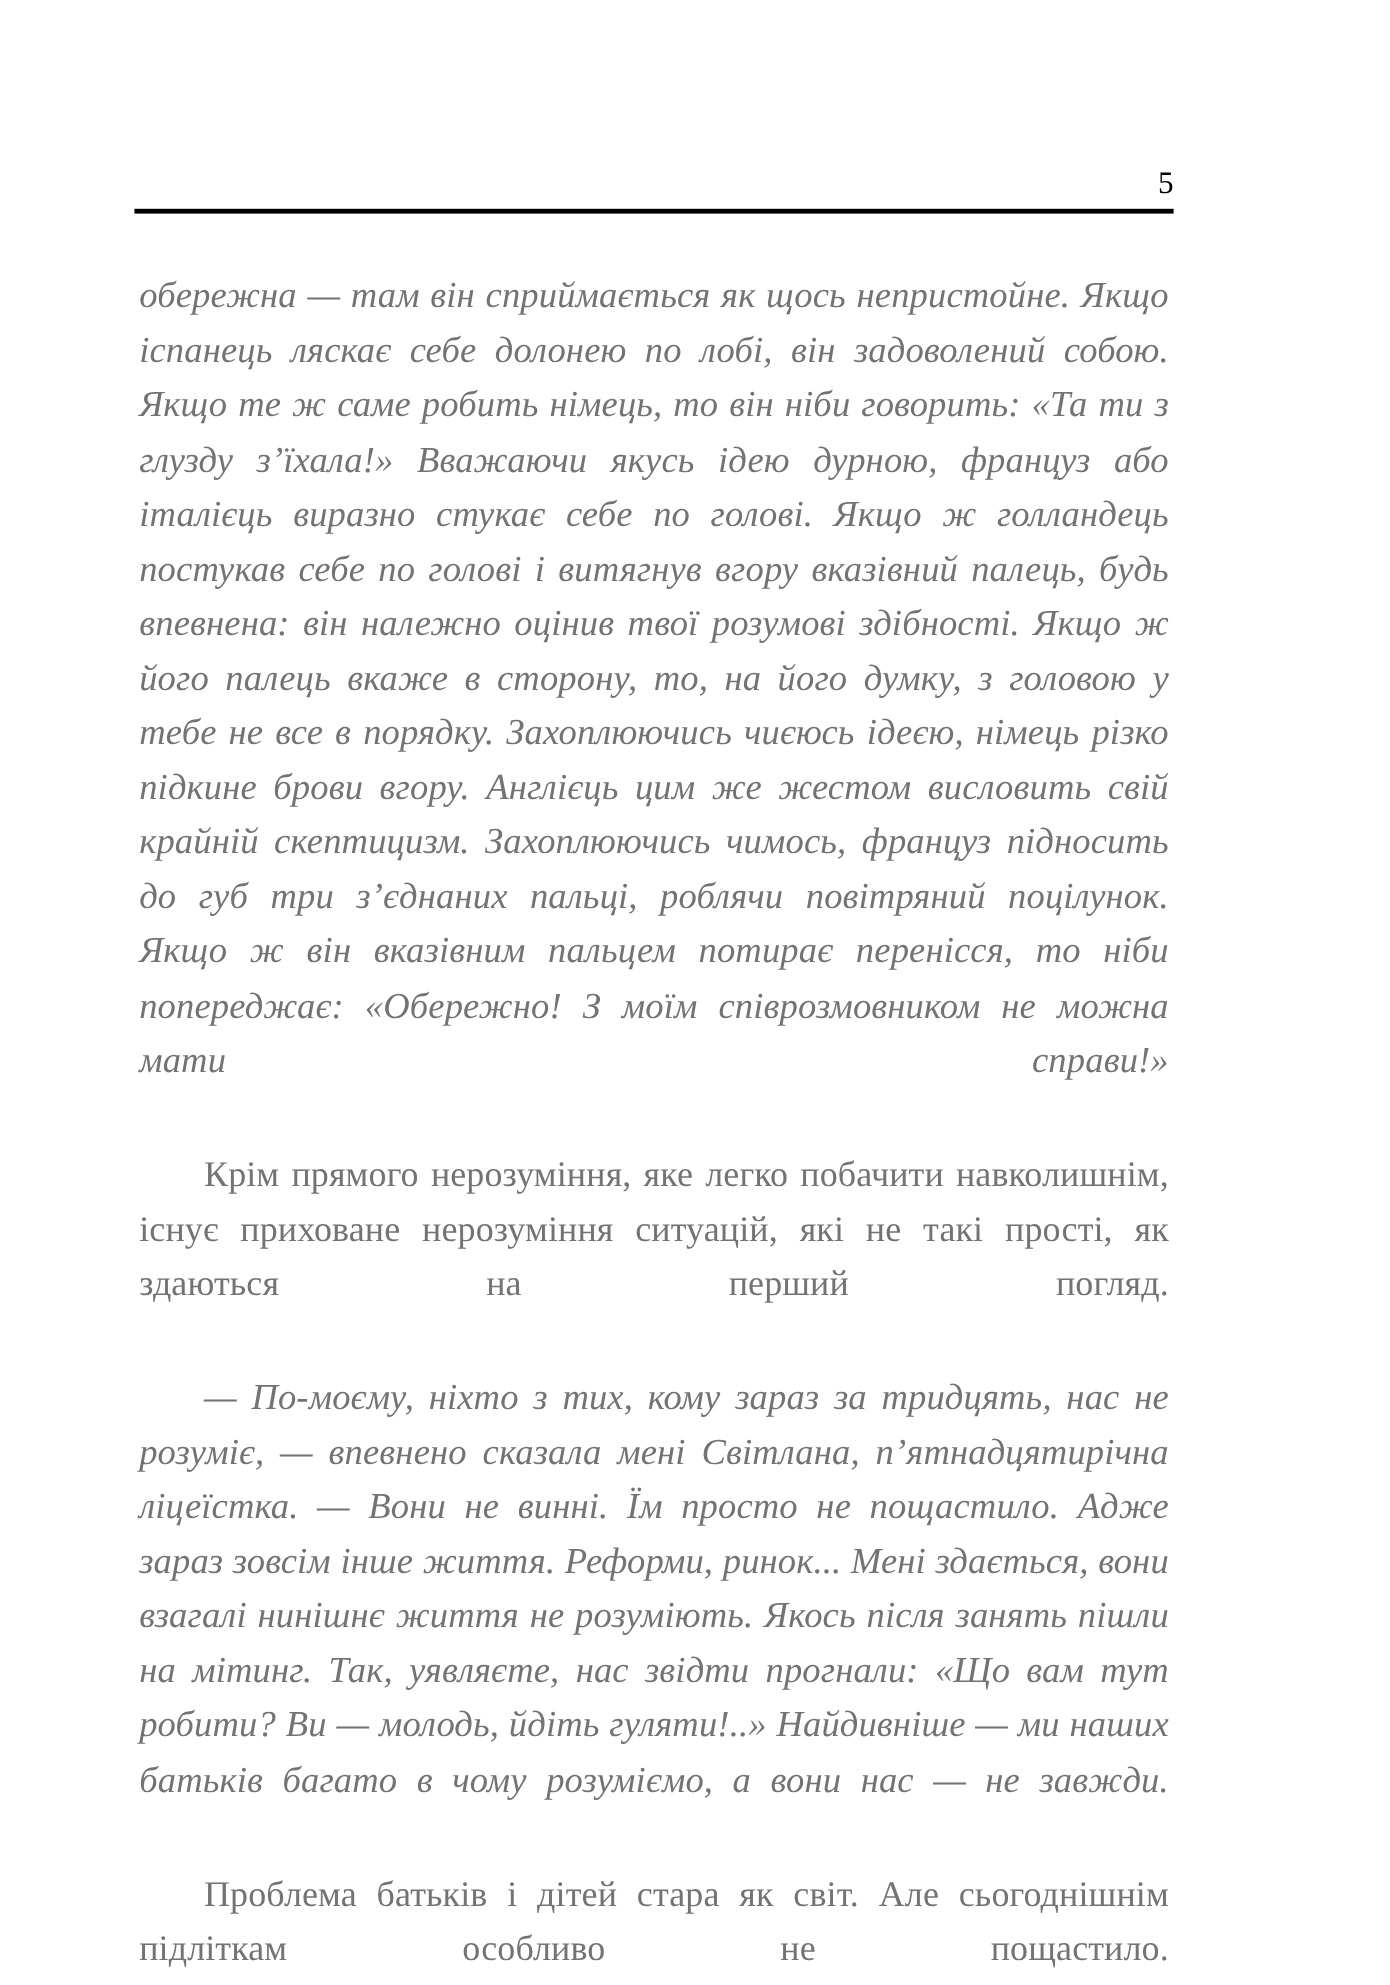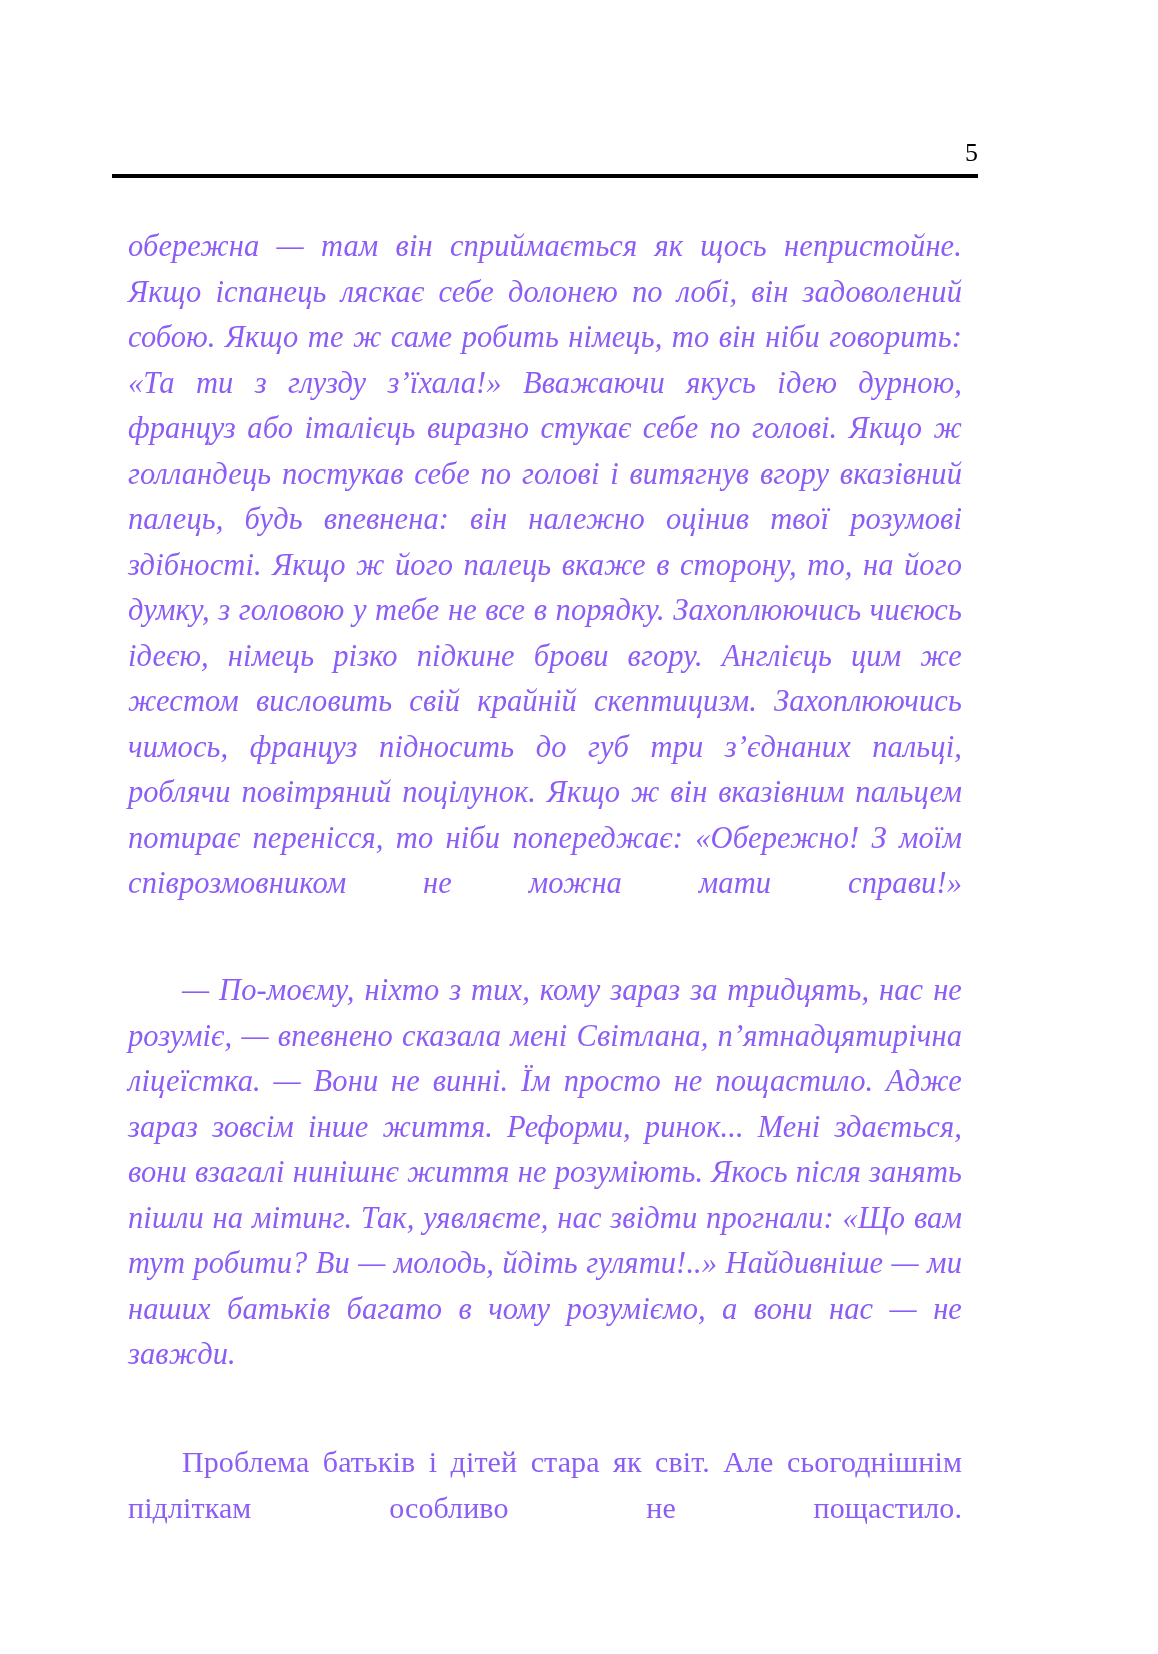--- a/index.html
+++ b/index.html
@@ -52,25 +52,25 @@
     background: #000000;
     margin-top: 2px;
   }
 
   
   .body-text {
     margin-top: 46px;
   }
 
   p.para {
-    margin: 16px;
+    margin: 4px;
     text-align: justify;
     text-justify: inter-word;
     hyphens: none;
-    color: #8b5cf6;
+    color: #737373;
   }
 
   p.para.italic {
     font-style: italic;
     font-size: 30.5px;
     line-height: 45.5px;
     letter-spacing: 0.1px;
     font-family: "Liberation Serif", "DejaVu Serif", serif;
   }
 
@@ -105,20 +105,21 @@
 
     <div class="running-head">
       <span class="folio">5</span>
     </div>
     <div class="head-rule"></div>
 
     <div class="body-text">
 
       <p class="para italic no-indent">обережна — там він сприймається як щось непристойне. Якщо іспанець ляскає себе долонею по лобі, він задоволений собою. Якщо те ж саме робить німець, то він ніби говорить: «Та ти з глузду з’їхала!» Вважаючи якусь ідею дурною, француз або італієць виразно стукає себе по голові. Якщо ж голландець постукав себе по голові і витягнув вгору вказівний палець, будь впевнена: він належно оцінив твої розумові здібності. Якщо ж його палець вкаже в сторону, то, на його думку, з головою у тебе не все в порядку. Захоплюючись чиєюсь ідеєю, німець різко підкине брови вгору. Англієць цим же жестом висловить свій крайній скептицизм. Захоплюючись чимось, француз підносить до губ три з’єднаних пальці, роблячи повітряний поцілунок. Якщо ж він вказівним пальцем потирає перенісся, то ніби попереджає: «Обережно! З моїм співрозмовником не можна мати справи!»</p>
 
+      <p class="para roman indent">Крім прямого нерозуміння, яке легко побачити навколишнім, існує приховане нерозуміння ситуацій, які не такі прості, як здаються на перший погляд.</p>
 
       <p class="para italic indent">— По-моєму, ніхто з тих, кому зараз за тридцять, нас не розуміє, — впевнено сказала мені Світлана, п’ятнадцятирічна ліцеїстка. — Вони не винні. Їм просто не пощастило. Адже зараз зовсім інше життя. Реформи, ринок... Мені здається, вони взагалі нинішнє життя не розуміють. Якось після занять пішли на мітинг. Так, уявляєте, нас звідти прогнали: «Що вам тут робити? Ви — молодь, йдіть гуляти!..» Найдивніше — ми наших батьків багато в чому розуміємо, а вони нас — не завжди.</p>
 
       <p class="para roman indent">Проблема батьків і дітей стара як світ. Але сьогоднішнім підліткам особливо не пощастило.</p>
 
     </div>
   </div>
 </div>
 
 </body></html>

